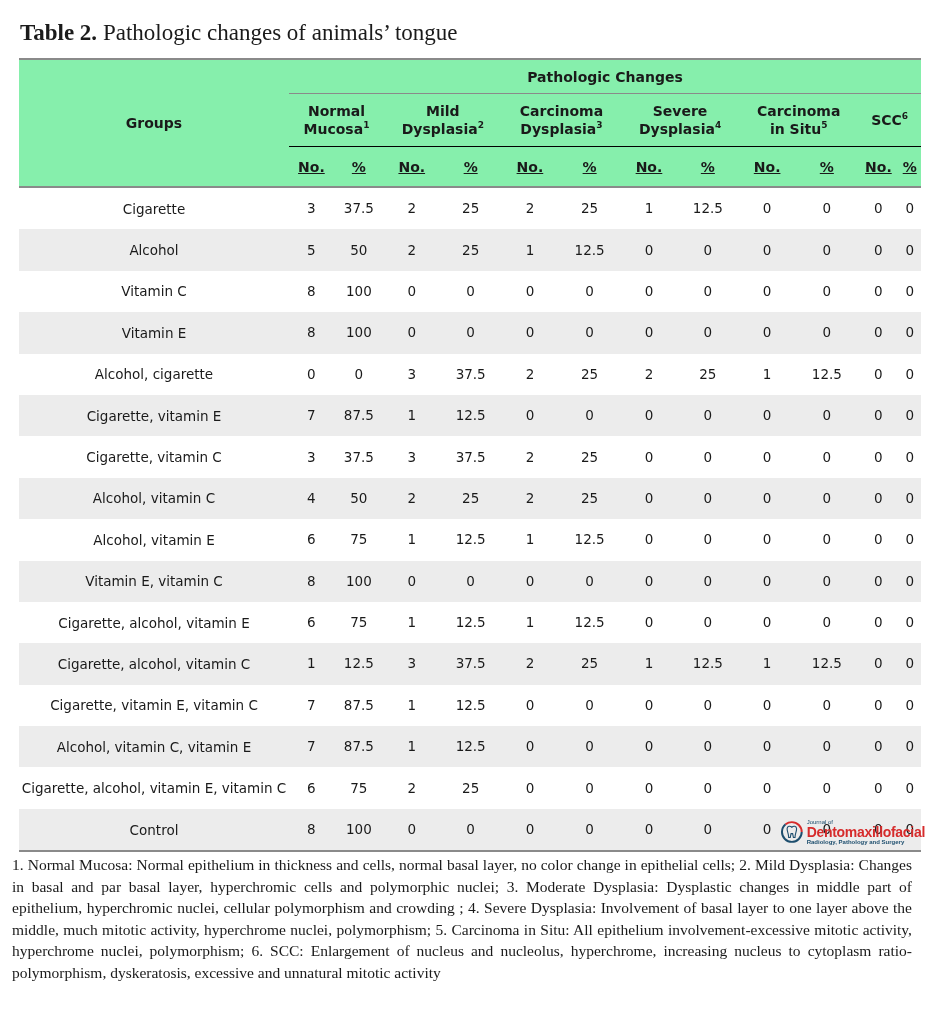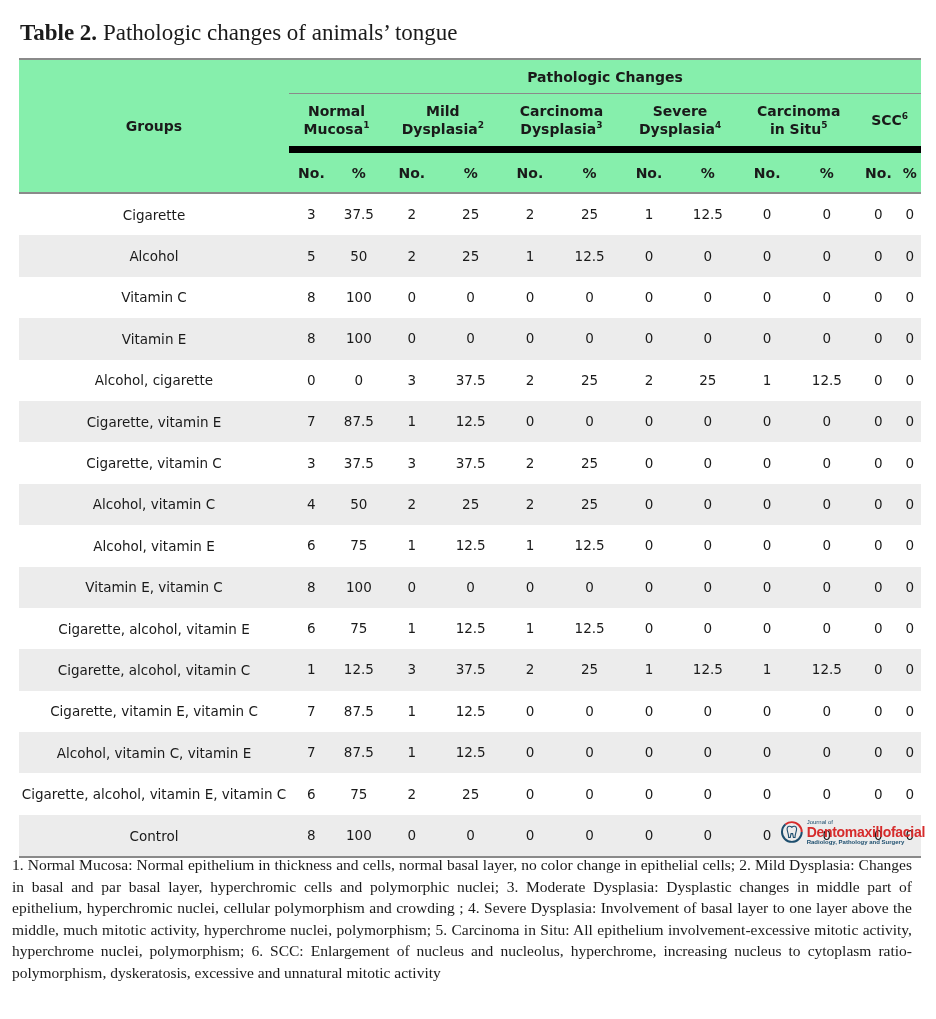--- a/index.html
+++ b/index.html
@@ -10,21 +10,21 @@
     }
     .caption b { font-weight: bold; }
     table.main {
       position: absolute; left: 19px; top: 58px; width: 902px;
       border-collapse: collapse;
       font-family: "DejaVu Sans", "Liberation Sans", sans-serif; font-size: 13px;
     }
     table.main thead th { background: #86efac; font-weight: bold; font-size: 14px; }
     table.main thead tr.r1 th { height: 31px; border-top: 2px solid #8a8a8a; }
     table.main thead tr.r2 th { height: 50px; border-top: 1px solid #8a8a8a; line-height: 18px; }
-    table.main thead tr.r3 th { height: 37px; border-top: 7px solid #000000; border-bottom: 2px solid #8a8a8a; }
+    table.main thead tr.r3 th { height: 37px; border-top: 1px solid #000000; border-bottom: 2px solid #8a8a8a; text-decoration: underline; }
     table.main thead th.groups { border-top: 2px solid #8a8a8a; border-bottom: 2px solid #8a8a8a; width: 268px; }
     table.main th sup { font-size: 9px; vertical-align: super; line-height: 0; }
     table.main tbody td { height: 39.4px; text-align: center; font-size: 13.5px; }
     table.main tbody tr:nth-child(even) td { background: #ececec; }
     table.main tbody tr:last-child td { border-bottom: 2px solid #8a8a8a; }
     table.main td.grp { width: 268px; }
     table.main td.num { padding-top: 0; vertical-align: middle; }
     .logo {
       position: absolute; left: 780px; top: 815px; width: 145px; height: 34px;
       display: flex; align-items: center; gap: 3px;

